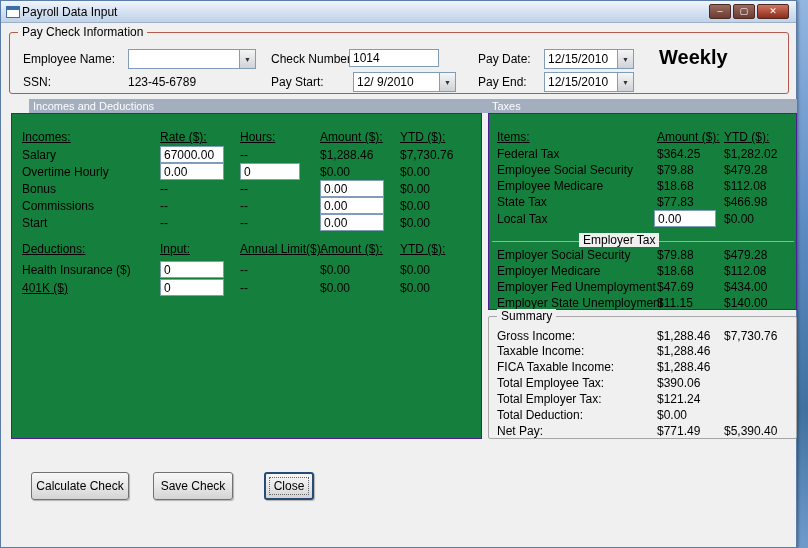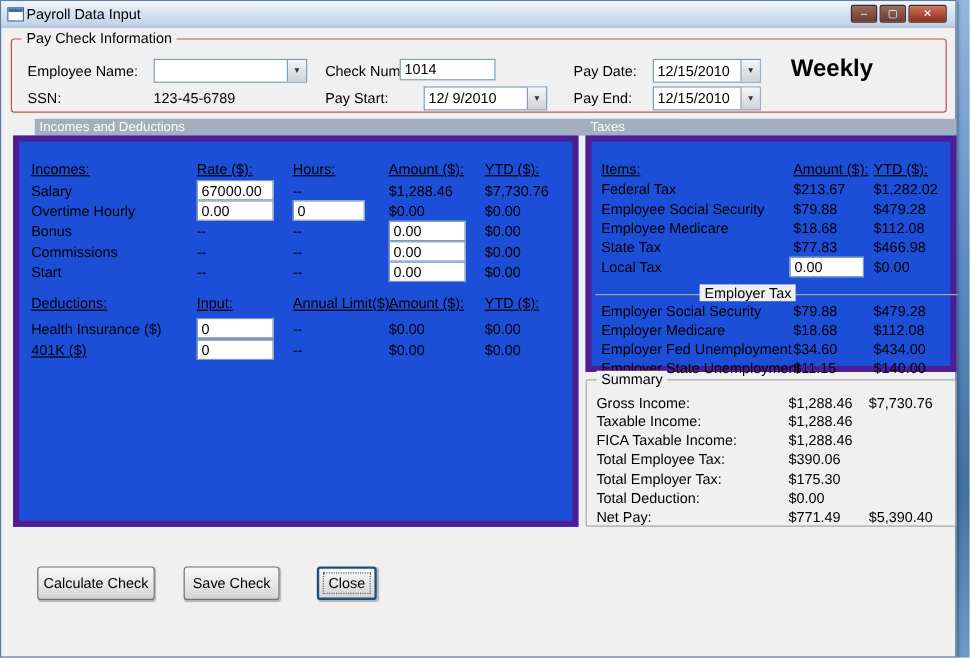--- a/index.html
+++ b/index.html
@@ -29,21 +29,21 @@
     font-family:"Liberation Sans",sans-serif;font-size:12px;padding:0 3px;color:#000}
   .group{position:absolute;border:1px solid #b4594e;border-radius:3px;background:transparent}
   .group.gray{border-color:#a6a6a6}
   .legend{position:absolute;top:-8px;left:8px;background:#f0f0f0;padding:0 4px;font-size:12px;line-height:14px;white-space:nowrap}
   .combo,.dtp{position:absolute;height:20px;border:1px solid #7f9db9;background:#fff;display:flex;align-items:stretch}
   .combo .sel{flex:1;margin:16px;background:#2a5ccd;color:#fff;font-size:12px;line-height:16px;padding:0 3px;overflow:hidden;white-space:nowrap}
   .dtp .sel{flex:1;color:#000;font-size:12px;line-height:18px;padding:0 3px;overflow:hidden;white-space:nowrap}
   .drop{width:16px;flex:0 0 auto;background:linear-gradient(#f5f5f5,#cfd2d8);border-left:1px solid #7f9db9;
     display:flex;align-items:center;justify-content:center;font-size:7px;color:#333}
   .panelhd{position:absolute;height:14px;background:#a3afbe;color:#fdfdfd;font-size:11px;line-height:14px;padding:0 4px;white-space:nowrap}
-  .panel{position:absolute;background:#1d4ed8;border:5px solid #4c1d95}
+  .panel{position:absolute;background:#15803d;border:1px solid #4c1d95}
   .prow{position:absolute;left:0;width:100%;height:16px}
   .prow .tb{top:-2px;height:17px}
   .lp .c1{left:10px}.lp .c2{left:148px}.lp .c3{left:228px}.lp .c4{left:308px}.lp .c5{left:388px}
   .rp .c1{left:8px}.rp .c2{left:168px}.rp .c3{left:235px}
   .sm .c1{left:8px}.sm .c2{left:168px}.sm .c3{left:235px}
   .w64{width:64px}.w60{width:60px}.w62{width:62px}
   .empsep{position:absolute;left:3px;width:302px;border-top:1px solid #a6a6a6}
   .emplbl{position:absolute;background:#f0f0f0;padding:0 4px;font-size:12px;line-height:14px;white-space:nowrap}
   .btn3d{position:absolute;height:28px;background:linear-gradient(#f7f7f7,#e8e8e8 50%,#d4d4d4);
     border:1px solid #707070;border-radius:3px;font-size:12px;color:#000;
@@ -76,21 +76,21 @@
     <span class="legend">Pay Check Information</span>
   </div>
   <span class="t" style="left:22px;top:51px">Employee Name:</span>
   <div class="combo" style="left:127px;top:48px;width:128px">
     <span class="sel">Smith, John</span>
     <span class="drop">
         <span>▼</span>
       </span>
   </div>
   <span class="t" style="left:270px;top:51px">Check Number:</span>
-  <input class="tb" style="left: 332px; top: 48px; width: 80px;" value="1014">
+  <input class="tb" style="left: 348px; top: 48px; width: 90px;" value="1014">
   <span class="t" style="left:477px;top:51px">Pay Date:</span>
   <div class="dtp" style="left:543px;top:48px;width:90px">
     <span class="sel">12/15/2010</span>
     <span class="drop">
         <span>▼</span>
       </span>
   </div>
   <span class="t b" style="left:658px;top:49px;font-size:20px">Weekly</span>
 
   <span class="t" style="left:22px;top:74px">SSN:</span>
@@ -180,21 +180,21 @@
   </div>
 
   <div class="panel rp" style="left:487px;top:112px;width:309px;height:197px">
     <div class="prow" style="top:16px">
       <span class="t hd c1">Items:</span>
       <span class="t hd c2">Amount ($):</span>
       <span class="t hd c3">YTD ($):</span>
     </div>
     <div class="prow" style="top:33px">
       <span class="t c1">Federal Tax</span>
-      <span class="t c2">$213.67</span>
+      <span class="t c2">$364.25</span>
       <span class="t c3">$1,282.02</span>
     </div>
     <div class="prow" style="top:49px">
       <span class="t c1">Employee Social Security</span>
       <span class="t c2">$79.88</span>
       <span class="t c3">$479.28</span>
     </div>
     <div class="prow" style="top:65px">
       <span class="t c1">Employee Medicare</span>
       <span class="t c2">$18.68</span>
@@ -217,21 +217,21 @@
       <span class="t c2">$79.88</span>
       <span class="t c3">$479.28</span>
     </div>
     <div class="prow" style="top:150px">
       <span class="t c1">Employer Medicare</span>
       <span class="t c2">$18.68</span>
       <span class="t c3">$112.08</span>
     </div>
     <div class="prow" style="top:166px">
       <span class="t c1">Employer Fed Unemployment</span>
-      <span class="t c2">$34.60</span>
+      <span class="t c2">$47.69</span>
       <span class="t c3">$434.00</span>
     </div>
     <div class="prow" style="top:182px">
       <span class="t c1">Employer State Unemployment</span>
       <span class="t c2">$11.15</span>
       <span class="t c3">$140.00</span>
     </div>
   </div>
 
   <div class="group gray sm" style="left:487px;top:315px;width:309px;height:123px;border-radius:2px">
@@ -251,21 +251,21 @@
       <span class="t c2">$1,288.46</span>
       <span class="t c3"></span>
     </div>
     <div class="prow" style="top:59px">
       <span class="t c1">Total Employee Tax:</span>
       <span class="t c2">$390.06</span>
       <span class="t c3"></span>
     </div>
     <div class="prow" style="top:75px">
       <span class="t c1">Total Employer Tax:</span>
-      <span class="t c2">$175.30</span>
+      <span class="t c2">$121.24</span>
       <span class="t c3"></span>
     </div>
     <div class="prow" style="top:91px">
       <span class="t c1">Total Deduction:</span>
       <span class="t c2">$0.00</span>
       <span class="t c3"></span>
     </div>
     <div class="prow" style="top:107px">
       <span class="t c1">Net Pay:</span>
       <span class="t c2">$771.49</span>

